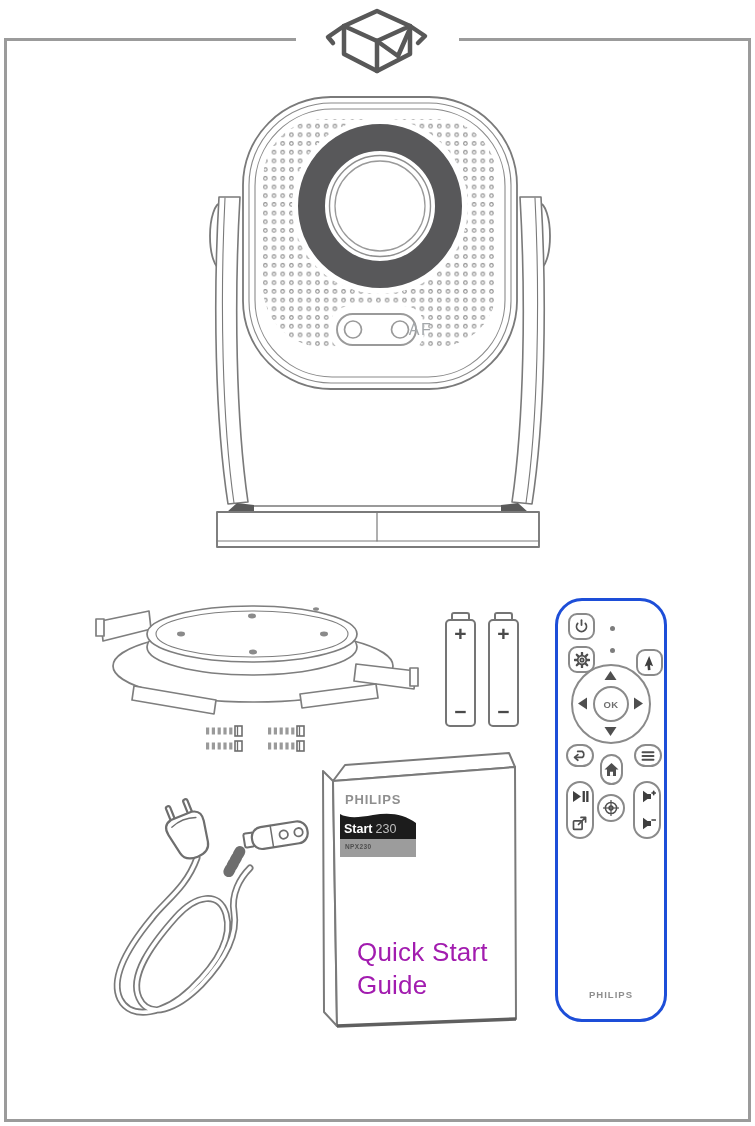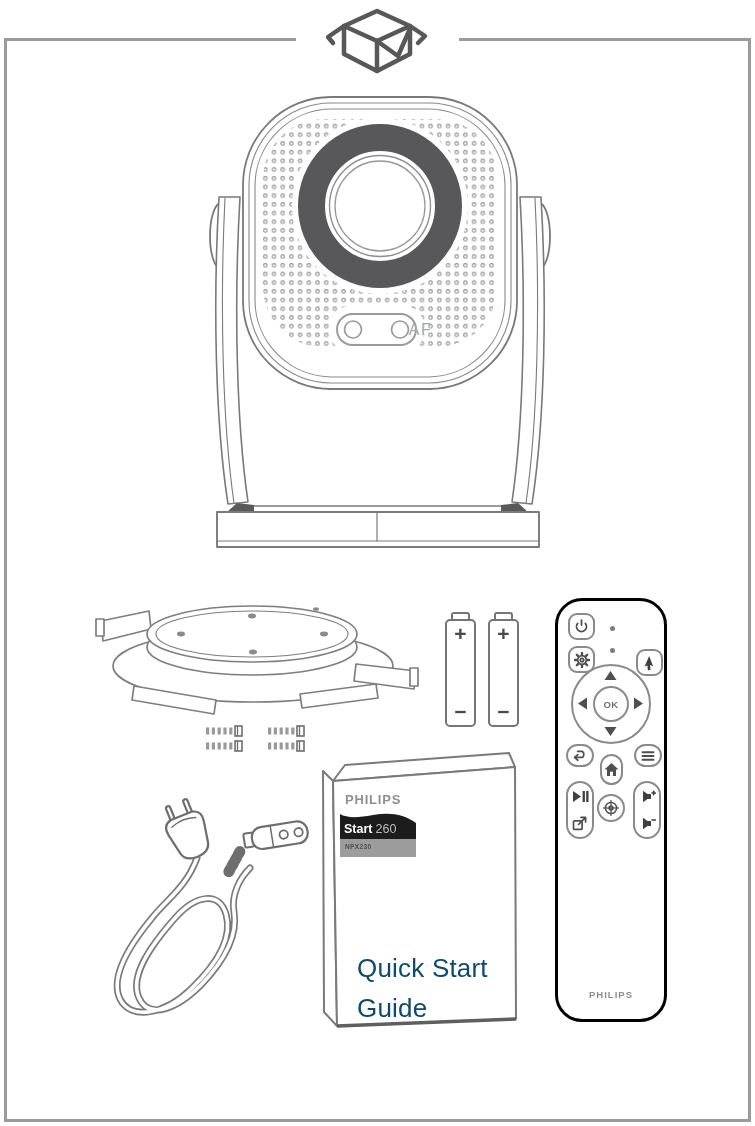--- a/index.html
+++ b/index.html
@@ -12,21 +12,21 @@
   #unbox-patch{left:296px;top:30px;width:163px;height:18px;background:#fff;}
   #unbox{left:322px;top:5px;}
   
   .battery{width:31px;height:108px;border:2.6px solid #757575;border-radius:5px;
            display:flex;flex-direction:column;justify-content:space-between;align-items:center;
            padding:4px 0;box-sizing:border-box;background:#fff;}
   .battery .pol{font-weight:bold;font-size:21px;color:#4a4a4a;line-height:18px;}
   .bnub{width:19px;height:8px;border:2.2px solid #757575;border-bottom:none;
         border-radius:3px 3px 0 0;background:#fff;box-sizing:border-box;}
   
-  #remote{left:555px;top:598px;width:112px;height:424px;border:3px solid #000000;
+  #remote{left:555px;top:598px;width:112px;height:424px;border:3px solid #1d4ed8;
           border-radius:27px;background:#fff;box-sizing:border-box;}
   .rbtn{position:absolute;border:2.4px solid #8a8a8a;background:#fff;box-sizing:border-box;
         display:flex;align-items:center;justify-content:center;}
   .sq{width:27px;height:27px;border-radius:9px;}
   .pill{width:28px;height:23px;border-radius:12px;}
   .ovalV{width:28px;height:58px;border-radius:14px;flex-direction:column;justify-content:space-around;}
   .dot{position:absolute;width:5px;height:5px;border-radius:50%;background:#7d7d7d;}
   #dpad{position:absolute;left:13px;top:63px;width:80px;height:80px;border:2.4px solid #8a8a8a;
         border-radius:50%;box-sizing:border-box;}
   #okbtn{position:absolute;left:35px;top:85px;width:36px;height:36px;border:2.4px solid #8a8a8a;
@@ -35,21 +35,21 @@
   #remote-brand{position:absolute;left:0;top:388px;width:100%;text-align:center;
         font-size:9.5px;font-weight:bold;letter-spacing:1px;color:#8d8d8d;}
   
   #guide-brand{left:345px;top:792px;font-size:13px;font-weight:bold;letter-spacing:.8px;color:#8f8f8f;}
   #guide-banner{left:340px;top:810px;width:76px;height:29px;background:#1c1c1c;overflow:hidden;}
   #guide-banner .swoosh{position:absolute;left:0;top:0;}
   #guide-banner .txt{position:absolute;left:4px;bottom:3px;font-size:12.5px;color:#fff;font-weight:bold;}
   #guide-banner .txt .num{font-weight:normal;color:#bdbdbd;margin-left:3px;}
   #guide-band{left:340px;top:839px;width:76px;height:18px;background:#9c9c9c;}
   #guide-band span{position:absolute;left:5px;top:4px;font-size:6.5px;font-weight:bold;color:#4e4e4e;letter-spacing:.4px;}
-  #guide-title{left:357px;top:936px;width:158px;font-size:26px;line-height:40px;color:#0c4a6e;letter-spacing:.2px;margin-top:12px;}
+  #guide-title{left:357px;top:936px;width:158px;font-size:26px;line-height:33px;color:#a21caf;letter-spacing:.2px;}
   
   #af-pill-label{left:337px;top:314px;width:79px;height:31px;display:flex;align-items:center;justify-content:center;
         font-size:16px;letter-spacing:1.5px;color:#a3a7aa;margin-left:44px;}
   svg{display:block;}
 </style>
 </head>
 <body>
 
 <div id="stage">
 
@@ -315,21 +315,21 @@
 
     <div id="remote-brand">PHILIPS</div>
   </div>
 
   <div id="guide-brand" class="abs">PHILIPS</div>
   <div id="guide-banner" class="abs">
     <svg class="swoosh" width="76" height="16" viewBox="0 0 76 16">
       <path d="M0,0 H76 V13 C64,4 50,2 33,5 C17,8 7,8 0,4 Z" fill="#ffffff"></path>
     </svg>
     <div class="txt">
-      <span>Start</span><span class="num">260</span>
+      <span>Start</span><span class="num">230</span>
     </div>
   </div>
   <div id="guide-band" class="abs">
     <span>NPX230</span>
   </div>
   <div id="guide-title" class="abs">Quick Start Guide</div>
 
 </div>
 
 </body></html>

